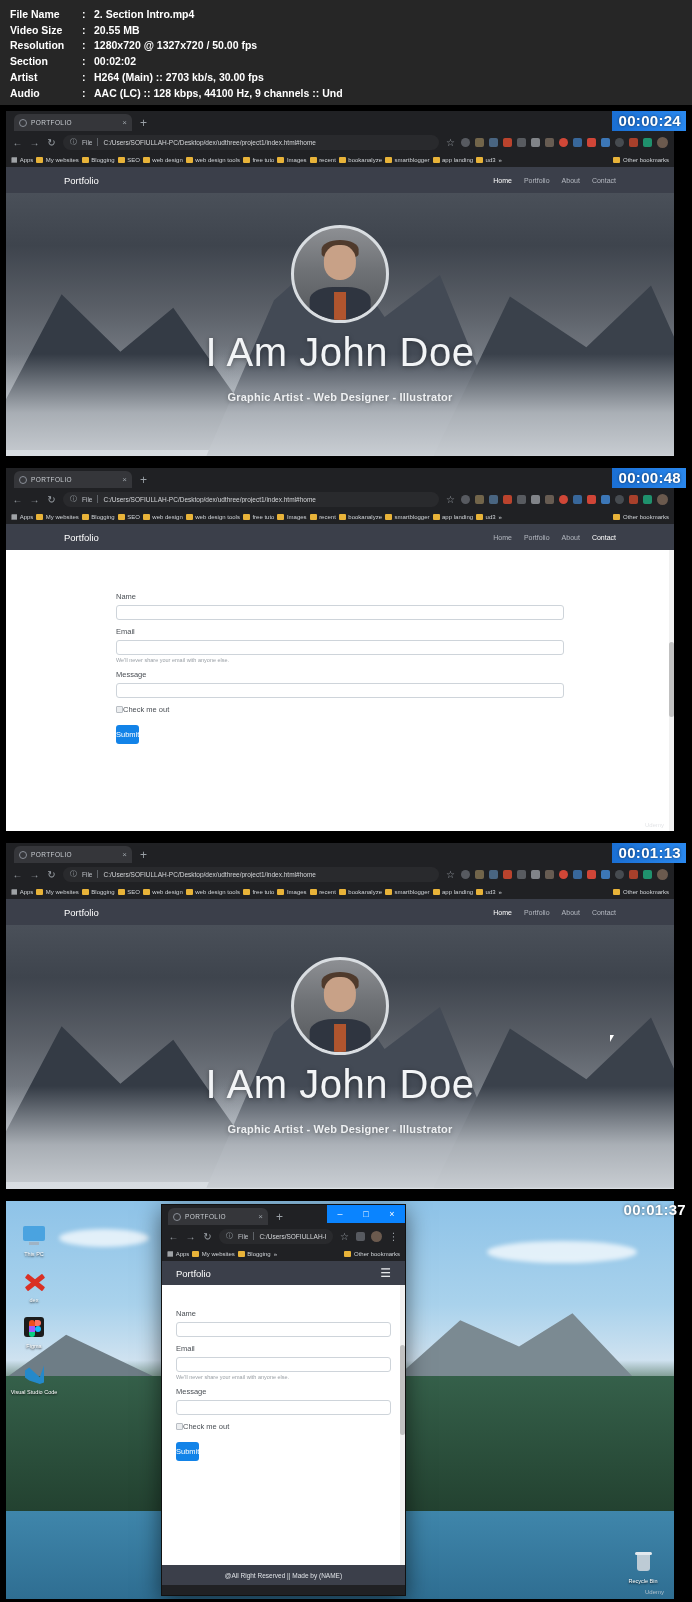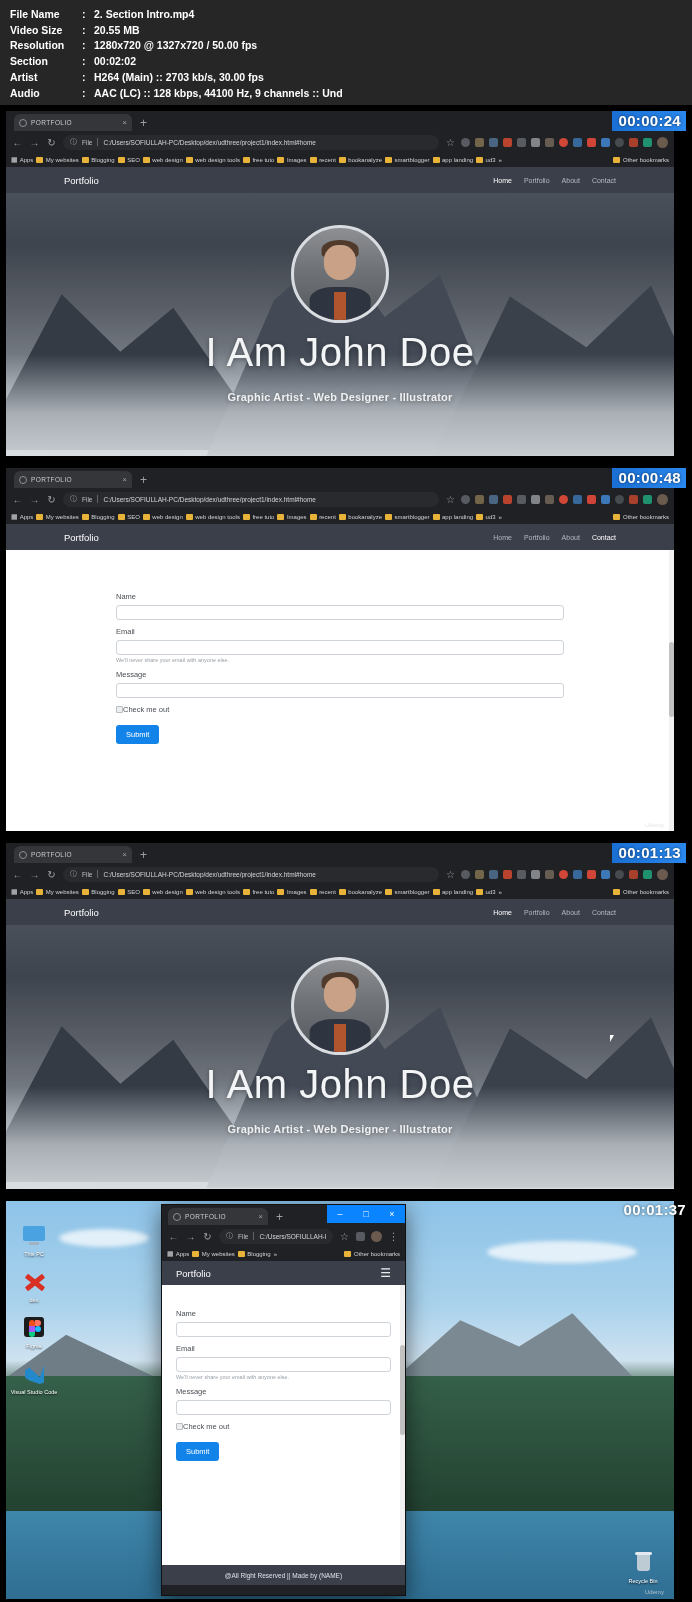--- a/index.html
+++ b/index.html
@@ -128,21 +128,21 @@
   .page-white { background: #ffffff; position: relative; }
   .form-wrap { padding: 42px 110px 0 110px; }
   .fld-label { font-size: 7.5px; color: #4a4f55; margin-bottom: 4px; }
   .fld-input { height: 15px; border: 1px solid #ced4da; border-radius: 3px; background: #fff; margin-bottom: 5px; }
   .fld-help { font-size: 5.5px; color: #9aa0a6; margin: -3px 0 7px 0; }
   .chk-row { display: flex; align-items: center; margin: 7px 0 9px 0; }
   .chk-box { width: 7px; height: 7px; border: 1px solid #b9bec4; background: #eceef0; border-radius: 1px; }
   .chk-label { font-size: 7.5px; color: #4a4f55; }
   .btn-submit {
     display: inline-block; background: #1283e8; color: #fff; font-size: 7.5px;
-    padding: 5px 10px; border-radius: 3px;
+    padding: 5px 0; border-radius: 3px;
   }
   .site-footer {
     background: #3b3f4a; height: 22px; display: flex; align-items: center; justify-content: center;
     font-size: 7px; color: #dfe2e6;
   }
   .vscroll { position: absolute; right: 0; top: 0; bottom: 0; width: 5px; background: #f1f1f1; }
   .vscroll i { position: absolute; left: 0; width: 5px; background: #c1c1c1; border-radius: 3px; }
 
   
   .desktop {

